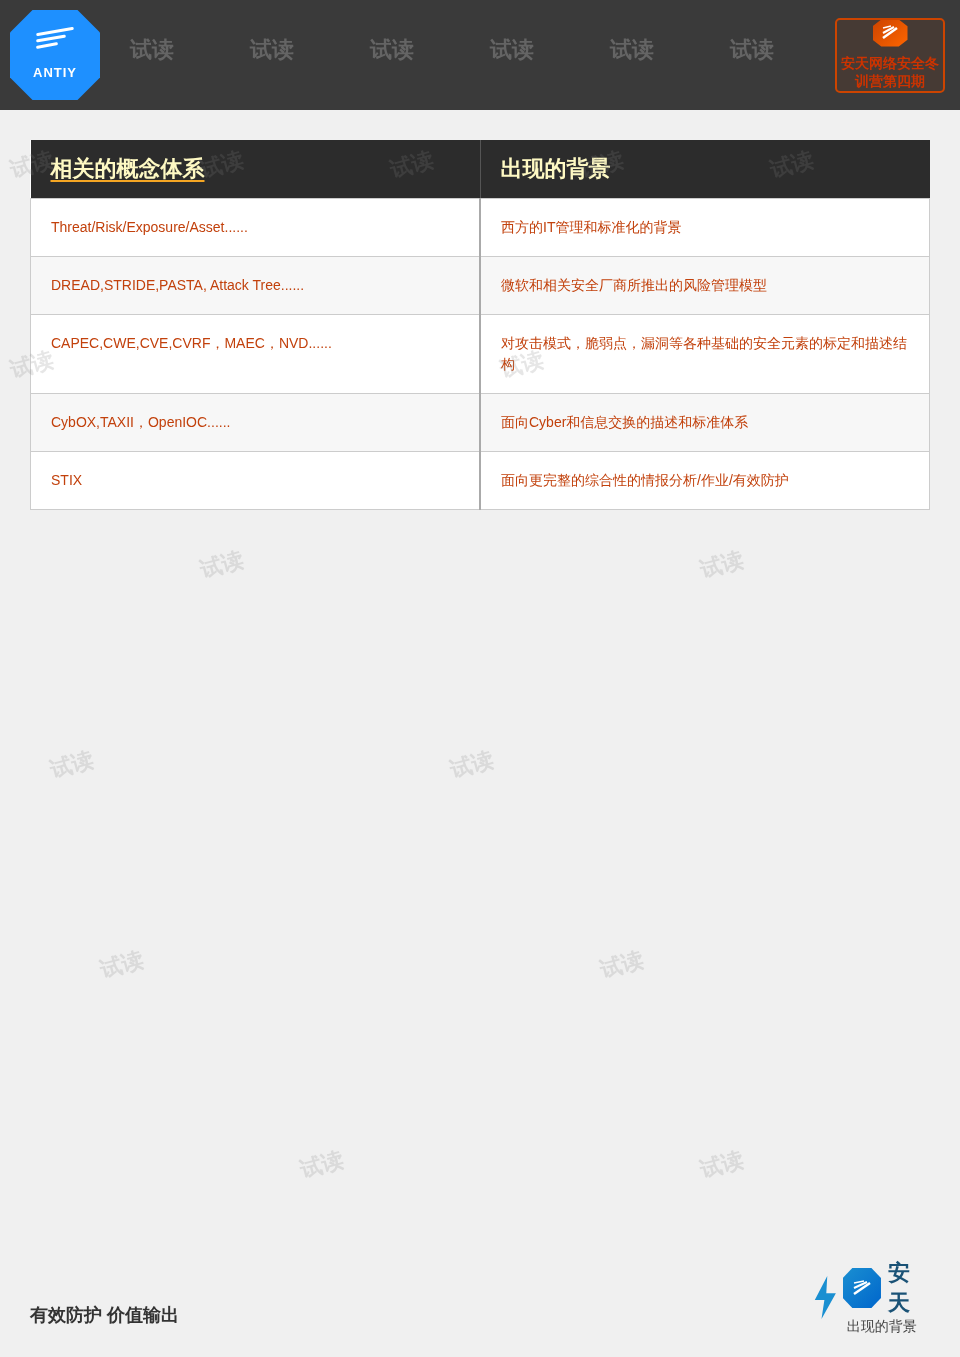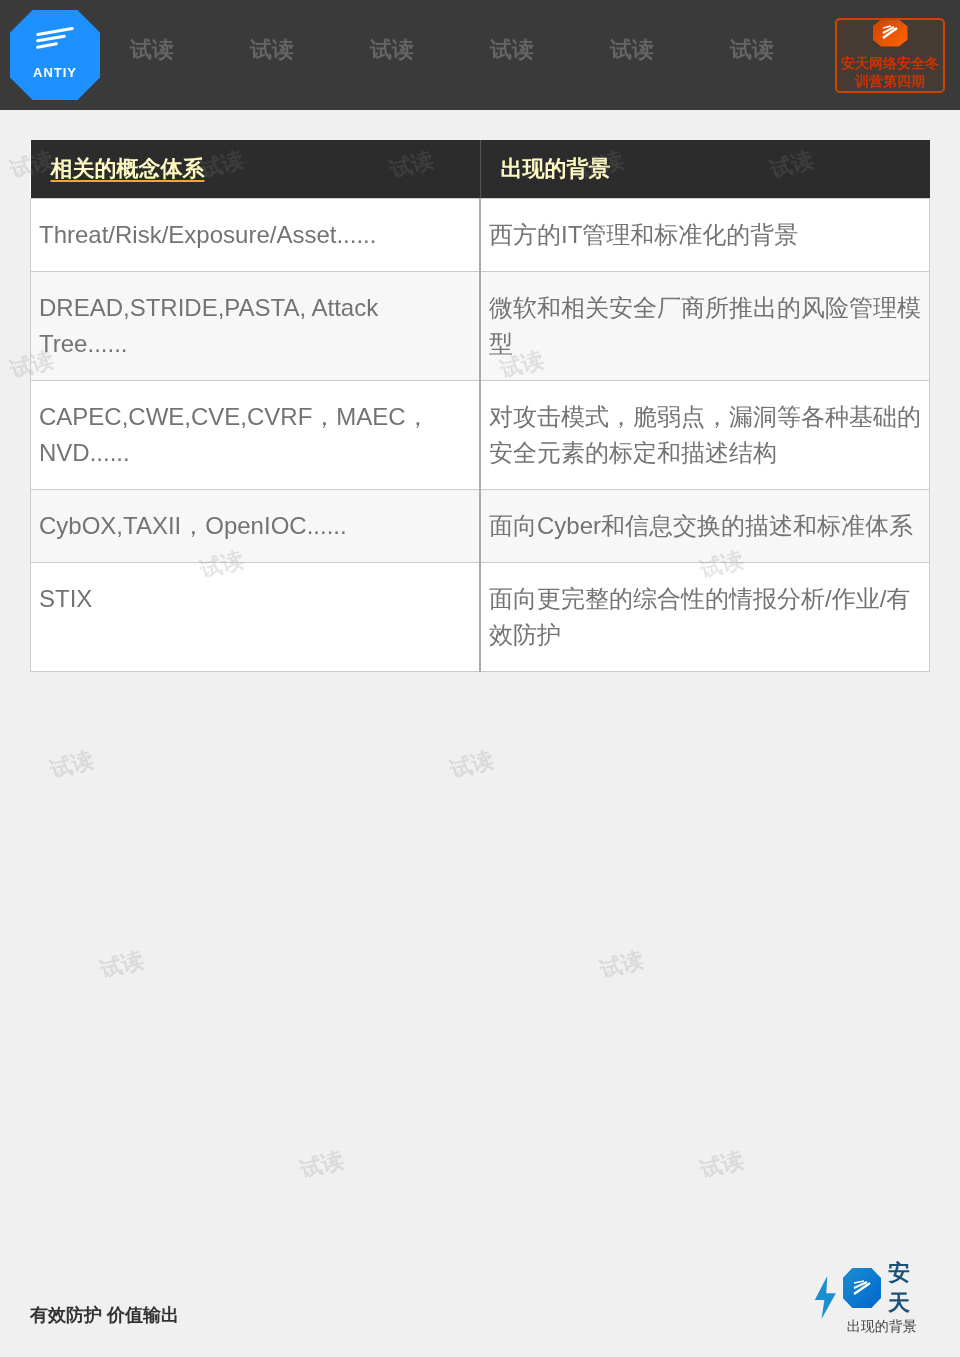--- a/index.html
+++ b/index.html
@@ -148,25 +148,25 @@
       text-decoration-color: #f5a623;
       text-underline-offset: 4px;
     }
 
     .data-table th.col-right {
       text-decoration-color: #f5a623;
       text-underline-offset: 4px;
     }
 
     .data-table td {
-      padding: 18px 8px;
+      padding: 18px 20px;
       border: 1px solid #cccccc;
       vertical-align: top;
-      font-size: 24px;
-      color: #737373;
+      font-size: 14px;
+      color: #c2410c;
       line-height: 1.5;
     }
 
     .data-table tr:nth-child(even) td {
       background: #f7f7f7;
     }
 
     .data-table tr:nth-child(odd) td {
       background: #ffffff;
     }

